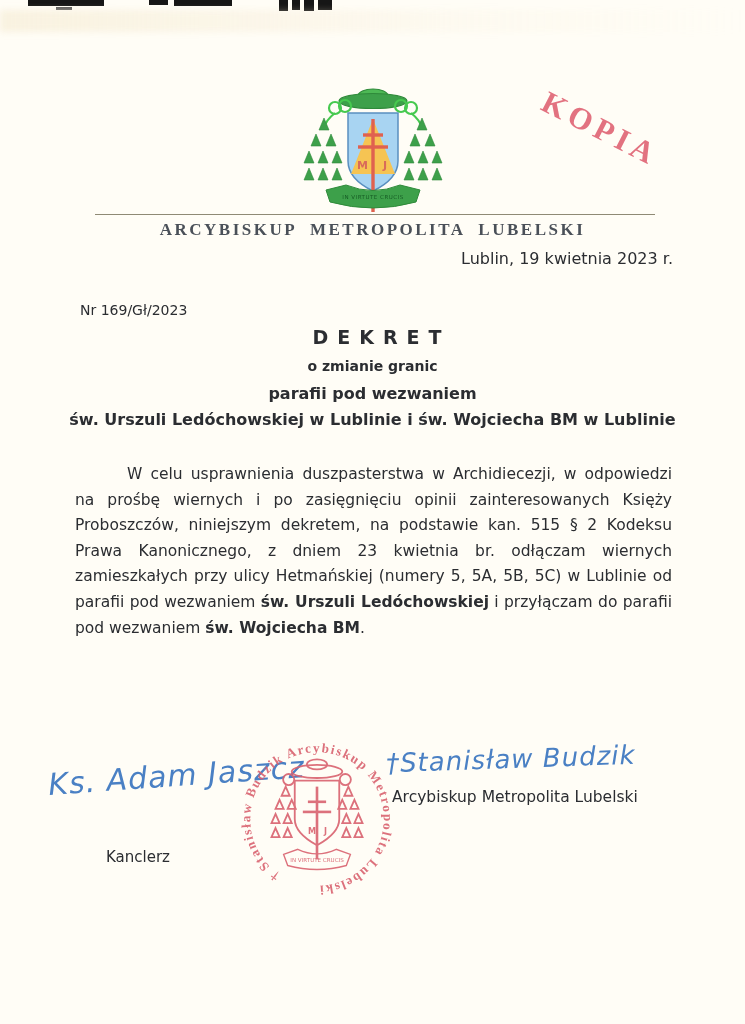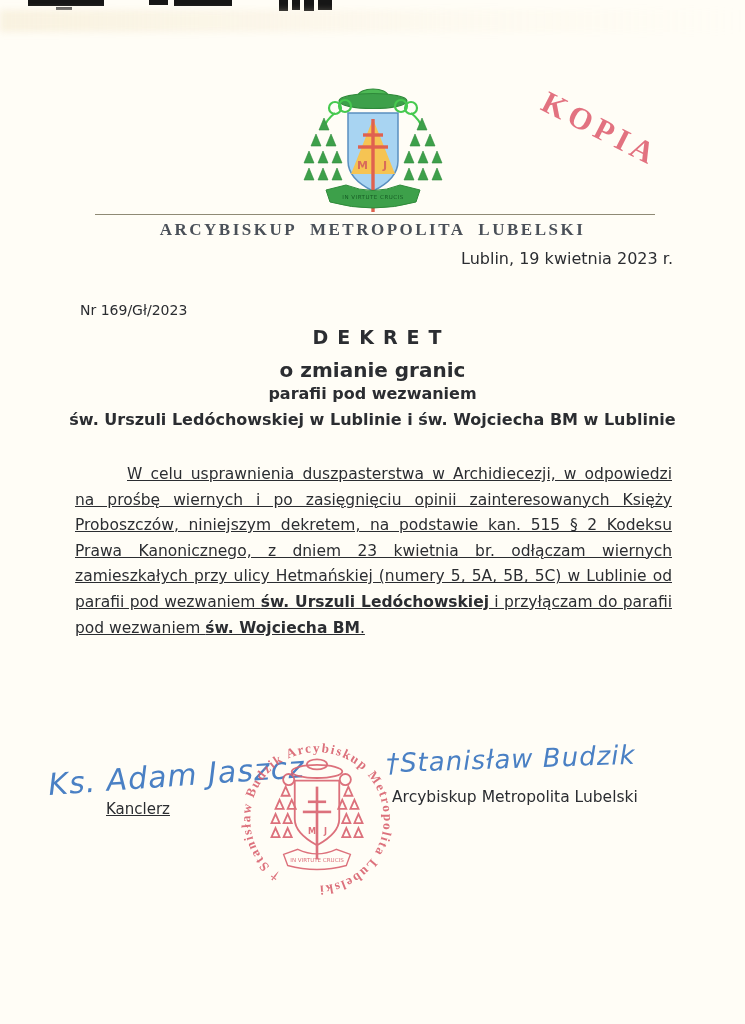--- a/index.html
+++ b/index.html
@@ -17,31 +17,31 @@
   .letterhead{position:absolute;top:220px;left:0;width:745px;text-align:center;
     font-family:"Liberation Serif",serif;font-weight:bold;font-size:17px;
     letter-spacing:2.5px;word-spacing:7px;color:#4a5058;}
   .kopia{position:absolute;top:84px;left:552px;transform:rotate(27deg);transform-origin:left top;
     font-family:"Liberation Serif",serif;font-weight:bold;font-size:31px;letter-spacing:5px;
     color:#de5a6c;opacity:.85;}
   .dateline{position:absolute;top:249px;right:72px;font-size:16px;}
   .refno{position:absolute;top:274px;left:80px;font-size:14px;margin-top:28px;}
   .t{position:absolute;left:0;width:745px;text-align:center;font-weight:bold;}
   .t1{top:326px;font-size:19px;letter-spacing:9px;padding-left:9px;}
-  .t2{top:358px;font-size:20px;}
+  .t2{top:358px;font-size:14px;}
   .t3{top:384px;font-size:16px;}
   .t4{top:410px;font-size:16px;}
   .bodytext{position:absolute;top:462px;left:75px;width:597px;}
-  .bodytext p{margin:0;font-size:15.5px;line-height:25.6px;text-align:justify;text-indent:52px;text-decoration:underline;}
+  .bodytext p{margin:0;font-size:15.5px;line-height:25.6px;text-align:justify;text-indent:52px;}
   .bodytext p+p{margin-top:8px;}
   .b{font-weight:bold;}
   .sig{font-style:italic;color:#4a80c4;letter-spacing:1px;white-space:nowrap;}
   .sig-left{position:absolute;top:758px;left:48px;font-size:30px;transform:rotate(-4deg);}
   .sig-right{position:absolute;top:744px;left:386px;font-size:26px;transform:rotate(-2deg);}
-  .role-left{position:absolute;top:800px;left:106px;font-size:15px;text-decoration:underline;}
+  .role-left{position:absolute;top:848px;left:106px;font-size:15px;}
   .role-right{position:absolute;top:788px;left:392px;font-size:15.5px;}
   .crest-svg{position:absolute;top:86px;left:288px;}
   .stamp-svg{position:absolute;top:731px;left:229px;opacity:.9;}
 </style>
 </head>
 <body>
 
 <div class="page">
 
   <div class="frags">

